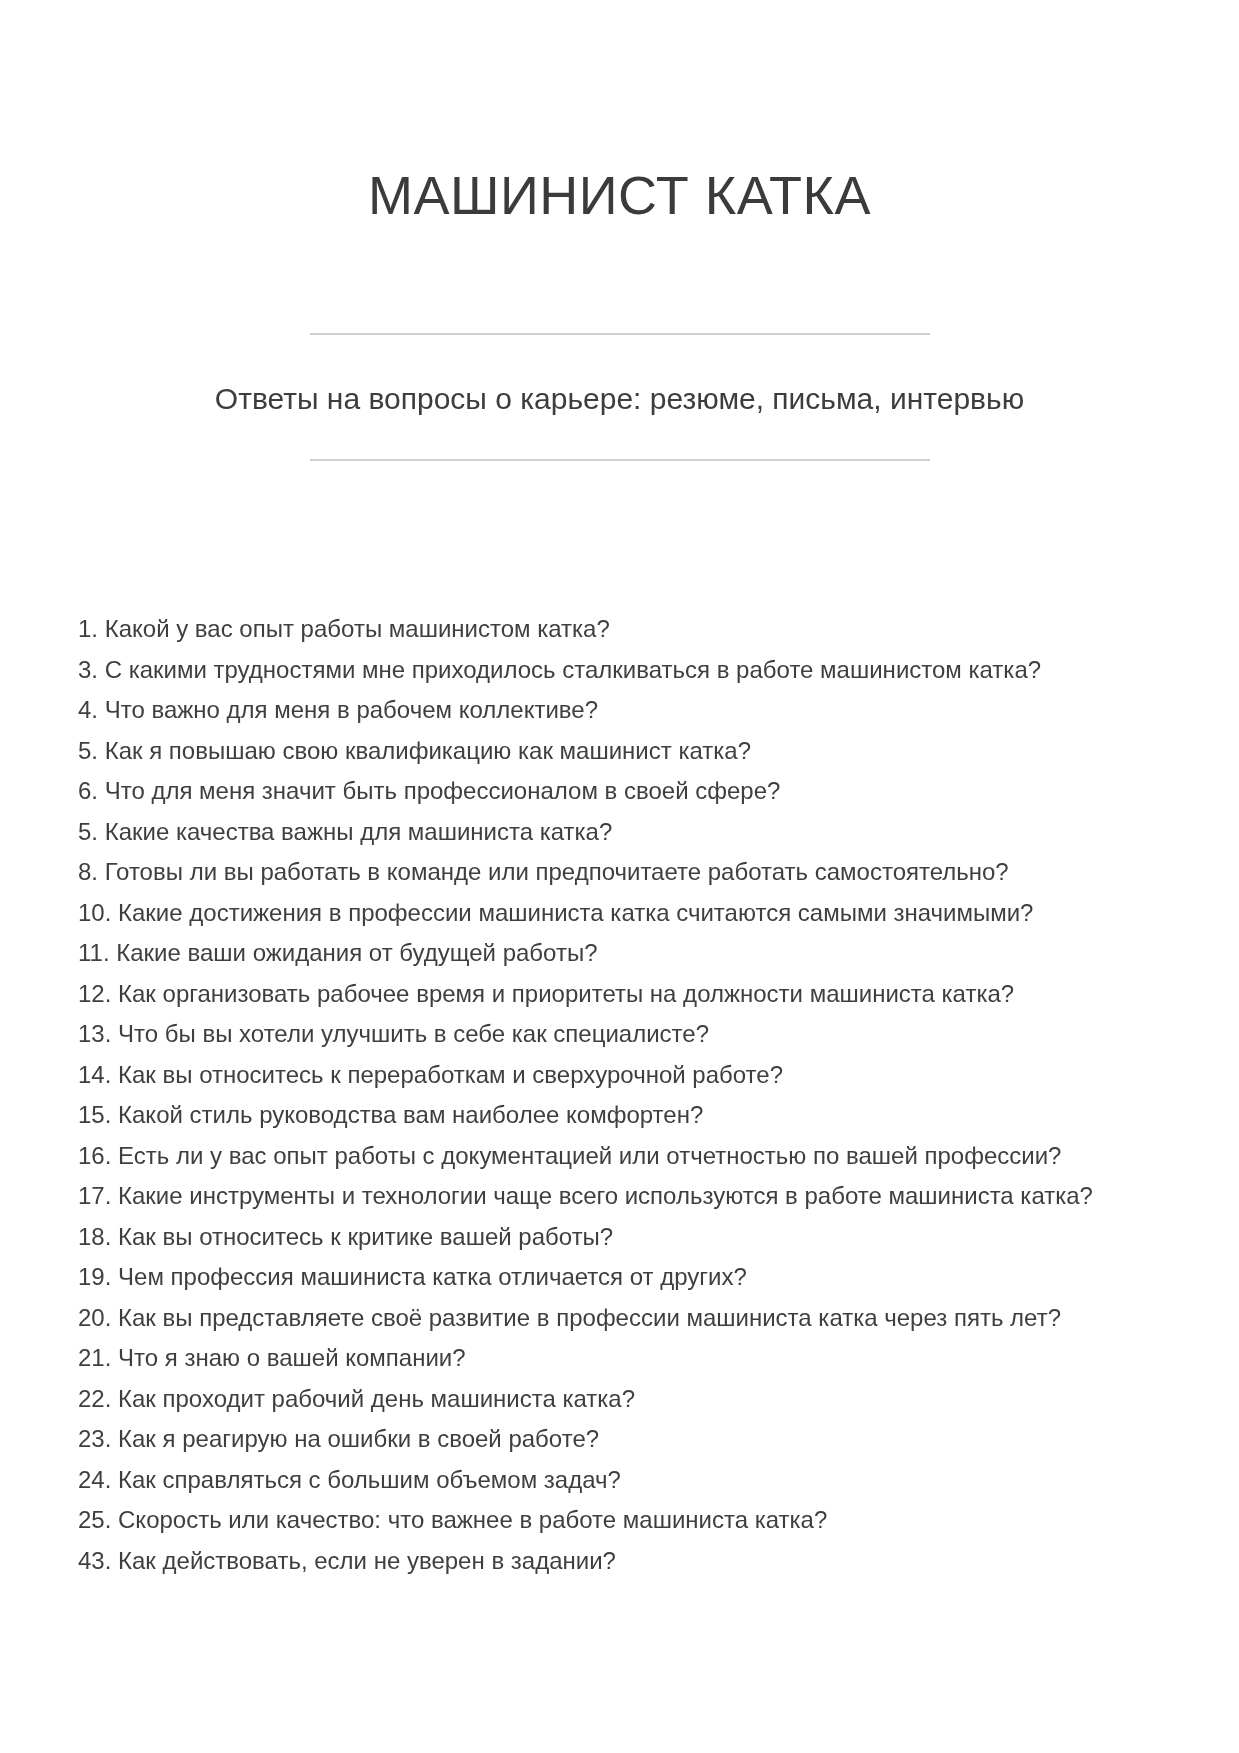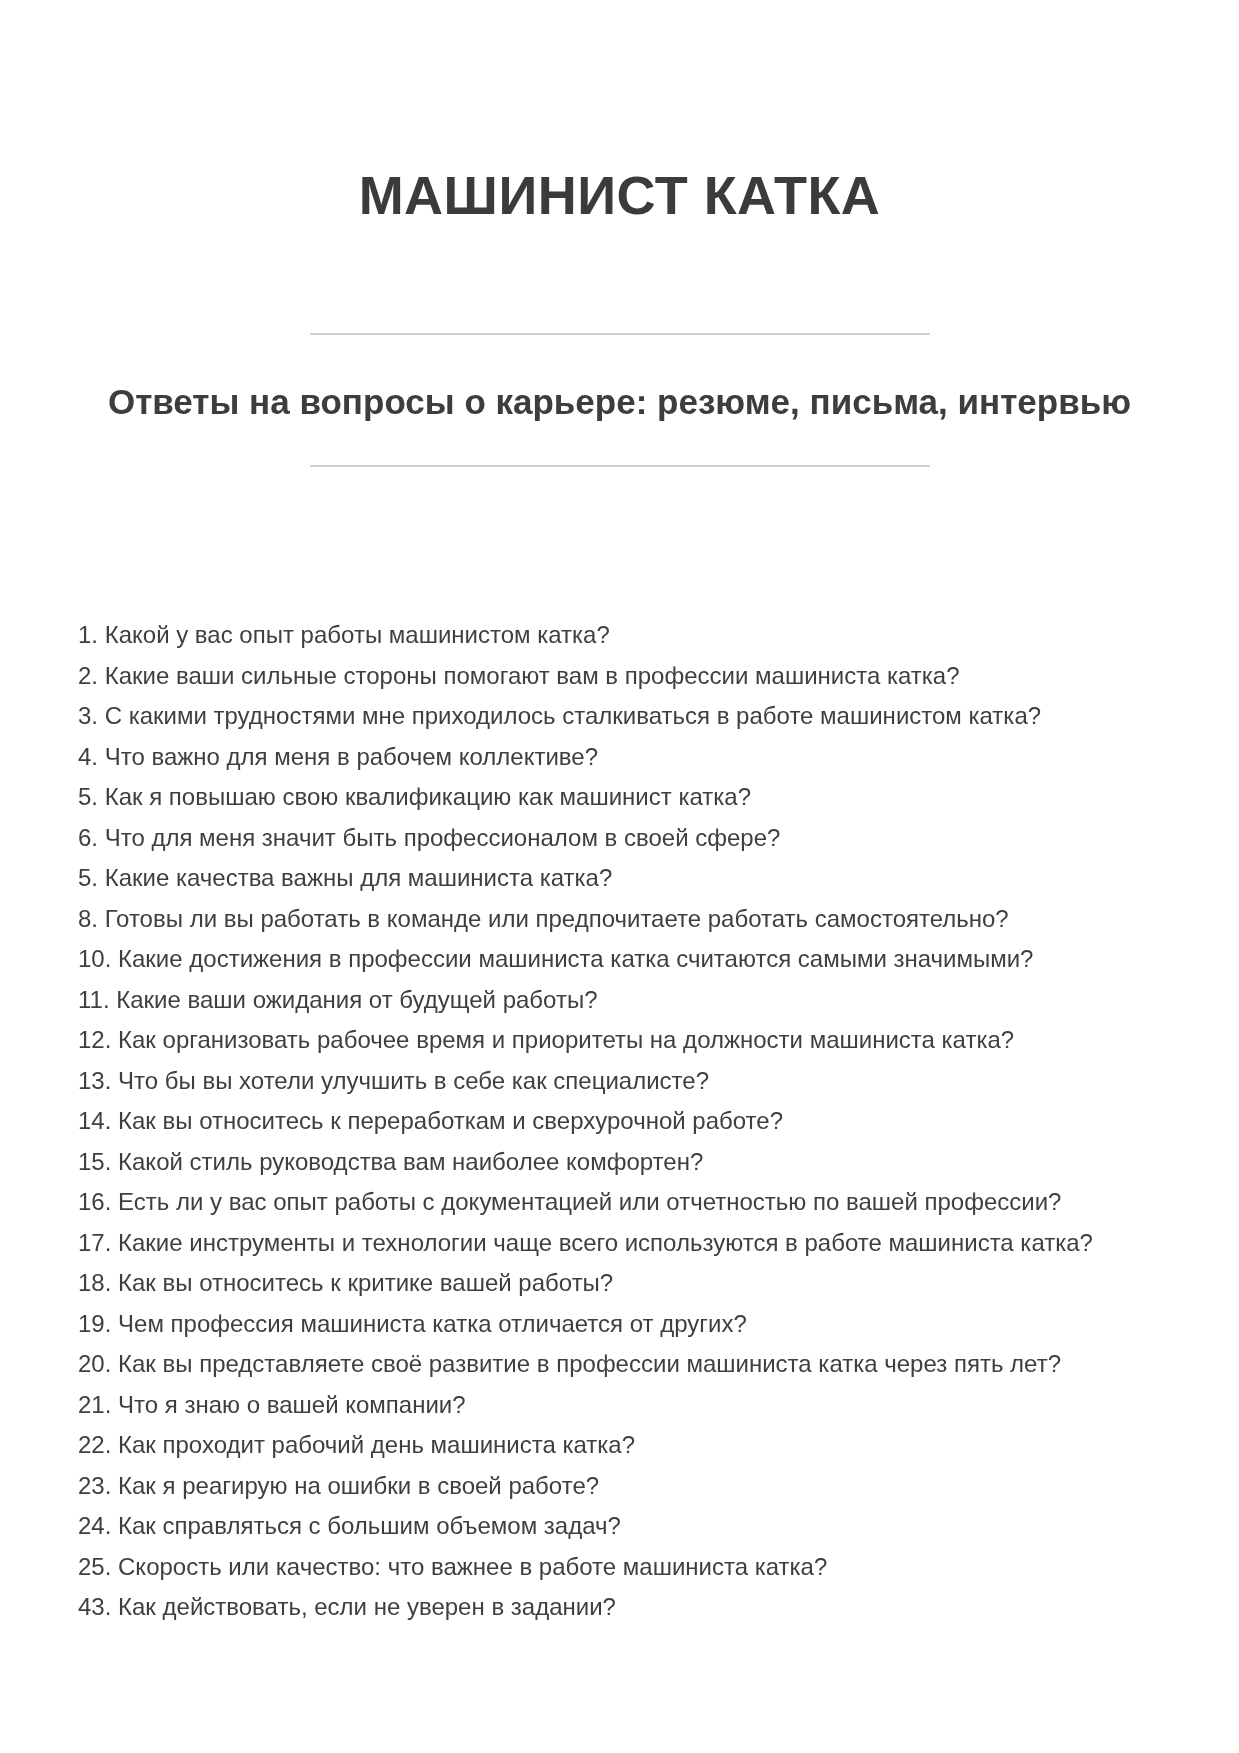--- a/index.html
+++ b/index.html
@@ -13,38 +13,38 @@
   }
   .page {
     width: 1239px;
     height: 1753px;
     position: relative;
   }
   .page-title {
     margin-top: 168px;
     text-align: center;
     font-size: 54px;
-    font-weight: 700;
+    font-weight: 400;
     letter-spacing: 0.5px;
     color: #3b3b3b;
     line-height: 1.0;
   }
   .divider {
     border: none;
     border-top: 2px solid #cfcfcf;
     width: 620px;
     margin: 0 auto;
   }
   .divider-top { margin-top: 111px; }
   .divider-bottom { margin-top: 42px; }
   .page-subtitle {
     margin-top: 46px;
     text-align: center;
-    font-size: 35px;
-    font-weight: 700;
+    font-size: 30px;
+    font-weight: 400;
     color: #3d3d3d;
     line-height: 1.2;
   }
   .questions {
     margin-top: 148px;
     padding-left: 78px;
     padding-right: 40px;
   }
   .question {
     font-size: 24px;
@@ -61,21 +61,20 @@
   <h1 class="page-title">МАШИНИСТ КАТКА</h1>
 
   <hr class="divider divider-top">
 
   <h2 class="page-subtitle">Ответы на вопросы о карьере: резюме, письма, интервью</h2>
 
   <hr class="divider divider-bottom">
 
   <div class="questions">
       <div class="question">1. Какой у вас опыт работы машинистом катка?</div>
-      <div class="question">2. Какие ваши сильные стороны помогают вам в профессии машиниста катка?</div>
       <div class="question">3. С какими трудностями мне приходилось сталкиваться в работе машинистом катка?</div>
       <div class="question">4. Что важно для меня в рабочем коллективе?</div>
       <div class="question">5. Как я повышаю свою квалификацию как машинист катка?</div>
       <div class="question">6. Что для меня значит быть профессионалом в своей сфере?</div>
       <div class="question">5. Какие качества важны для машиниста катка?</div>
       <div class="question">8. Готовы ли вы работать в команде или предпочитаете работать самостоятельно?</div>
       <div class="question">10. Какие достижения в профессии машиниста катка считаются самыми значимыми?</div>
       <div class="question">11. Какие ваши ожидания от будущей работы?</div>
       <div class="question">12. Как организовать рабочее время и приоритеты на должности машиниста катка?</div>
       <div class="question">13. Что бы вы хотели улучшить в себе как специалисте?</div>

